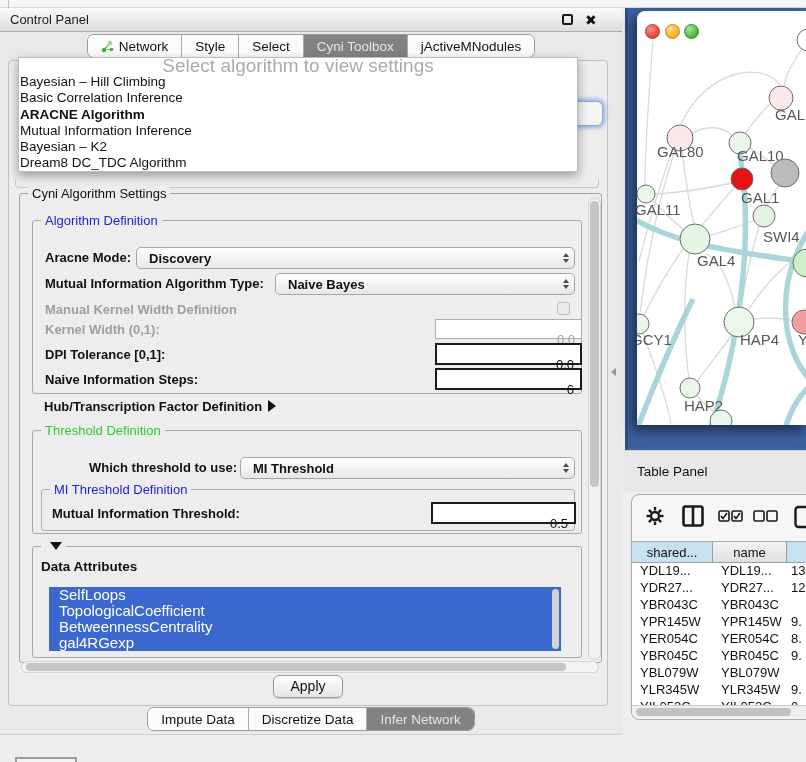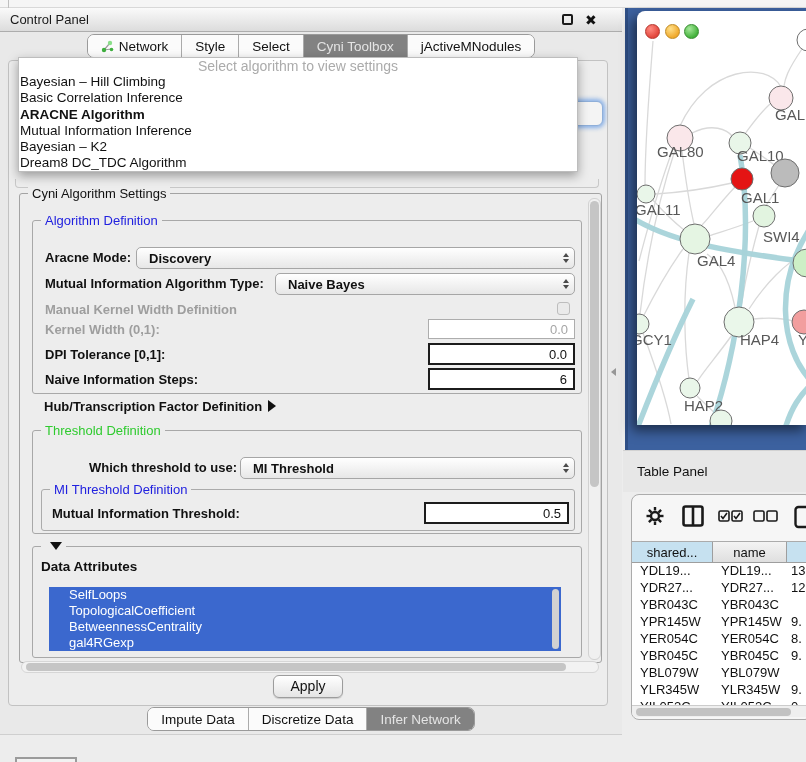--- a/index.html
+++ b/index.html
@@ -43,48 +43,48 @@
 
   
   .combo { position:absolute; height:22px; background:linear-gradient(#FFFFFF,#E7E7E7); border:1px solid #A6A6A6; border-radius:5px; display:flex; align-items:center; font-size:13px; padding-left:12px;font-weight:bold; }
   .combo .val { flex:1; }
   .stepper { width:16px; height:100%; display:flex; flex-direction:column; align-items:center; justify-content:center; gap:2px; }
   .stepper i { display:block; width:0; height:0; border-left:3.5px solid transparent; border-right:3.5px solid transparent; }
   .stepper .up { border-bottom:4px solid #4A4A4A; }
   .stepper .dn { border-top:4px solid #4A4A4A; }
 
   
-  .field { position:absolute; height:20px; background:#FFF; font-size:13px; text-align:right; padding:2px 6px 0 0; }
+  .field { position:absolute; height:20px; background:#FFF; font-size:13px; text-align:right; padding:12px 6px 0 0;margin-left:7px; }
   .field.en { border:2px solid #1C1C1C; }
   .field.dis { border:1px solid #ADADAD; color:#A6A6A6; }
 
   .checkbox { position:absolute; width:13px; height:13px; border:1px solid #BDBDBD; border-radius:3px; background:#EAEAEA; }
 
   .tri-right { display:inline-block; width:0; height:0; border-top:6px solid transparent; border-bottom:6px solid transparent; border-left:8px solid #111; vertical-align:-1px; margin-left:6px; }
   .tri-down { display:inline-block; width:0; height:0; border-left:6px solid transparent; border-right:6px solid transparent; border-top:8px solid #111; vertical-align:1px; margin-left:5px; }
 
   
   .attr-list { position:absolute; background:#3B68CE; overflow:hidden; }
-  .attr-item { color:#FFF; font-size:13px; line-height:16px; padding-left:20px; white-space:nowrap; }
+  .attr-item { color:#FFF; font-size:15px; line-height:16px; padding-left:10px; white-space:nowrap; }
   .attr-scroll { position:absolute; right:1px; top:2px; width:9px; bottom:2px; }
   .attr-scroll .thumb { width:7px; height:100%; margin:0 auto; background:#D2D2D2; border-radius:4px; }
 
   
   .vscroll { position:absolute; background:#F0F0F0; border:1px solid #D2D2D2; border-radius:6px; }
   .vscroll .thumb { position:absolute; left:1px; right:1px; background:#C5C5C5; border-radius:5px; }
   .hscroll { position:absolute; background:#F2F2F2; border:1px solid #D6D6D6; border-radius:6px; }
   .hscroll .thumb { position:absolute; top:1px; bottom:1px; background:#C5C5C5; border-radius:5px; }
 
   .apply-btn { position:absolute; left:50%; transform:translateX(-50%); top:614px; width:70px; height:23px; background:linear-gradient(#FFFFFF,#E4E4E4); border:1px solid #9C9C9C; border-radius:6px; font-size:14px; text-align:center; line-height:21px; box-shadow:0 1px 1px rgba(0,0,0,.15); }
 
   .tabs-bottom { top:699px; }
 
   
   .popup { position:absolute; left:18px; top:57px; width:560px; height:115px; background:#FFFFFF; border:1px solid #BDBDBD; box-shadow:0 4px 10px rgba(0,0,0,.35); z-index:60; }
-  .popup-head { text-align:center; color:#ABABAB; font-size:14px; line-height:16px; }
+  .popup-head { text-align:center; color:#ABABAB; font-size:19px; line-height:16px; }
   .popup-item { font-size:13.5px; line-height:16.3px; padding-left:1px; white-space:nowrap; }
   .popup-item.bold { font-weight:bold; }
 
   
   .grip { position:absolute; left:611px; top:368px; width:0; height:0; border-top:4px solid transparent; border-bottom:4px solid transparent; border-right:5px solid #979797; }
 
   
   .desktop { position:absolute; left:625px; top:8px; width:181px; height:442px; background:#3C619F; border-left:3px solid #2F4F86; }
   .net-win { position:absolute; left:9px; top:3px; width:172px; height:414px; background:#FFF; border-radius:8px 0 0 0; box-shadow:-5px 6px 12px rgba(0,0,0,.5); overflow:hidden; }
   .light { position:absolute; top:13px; width:15px; height:15px; border-radius:50%; }

